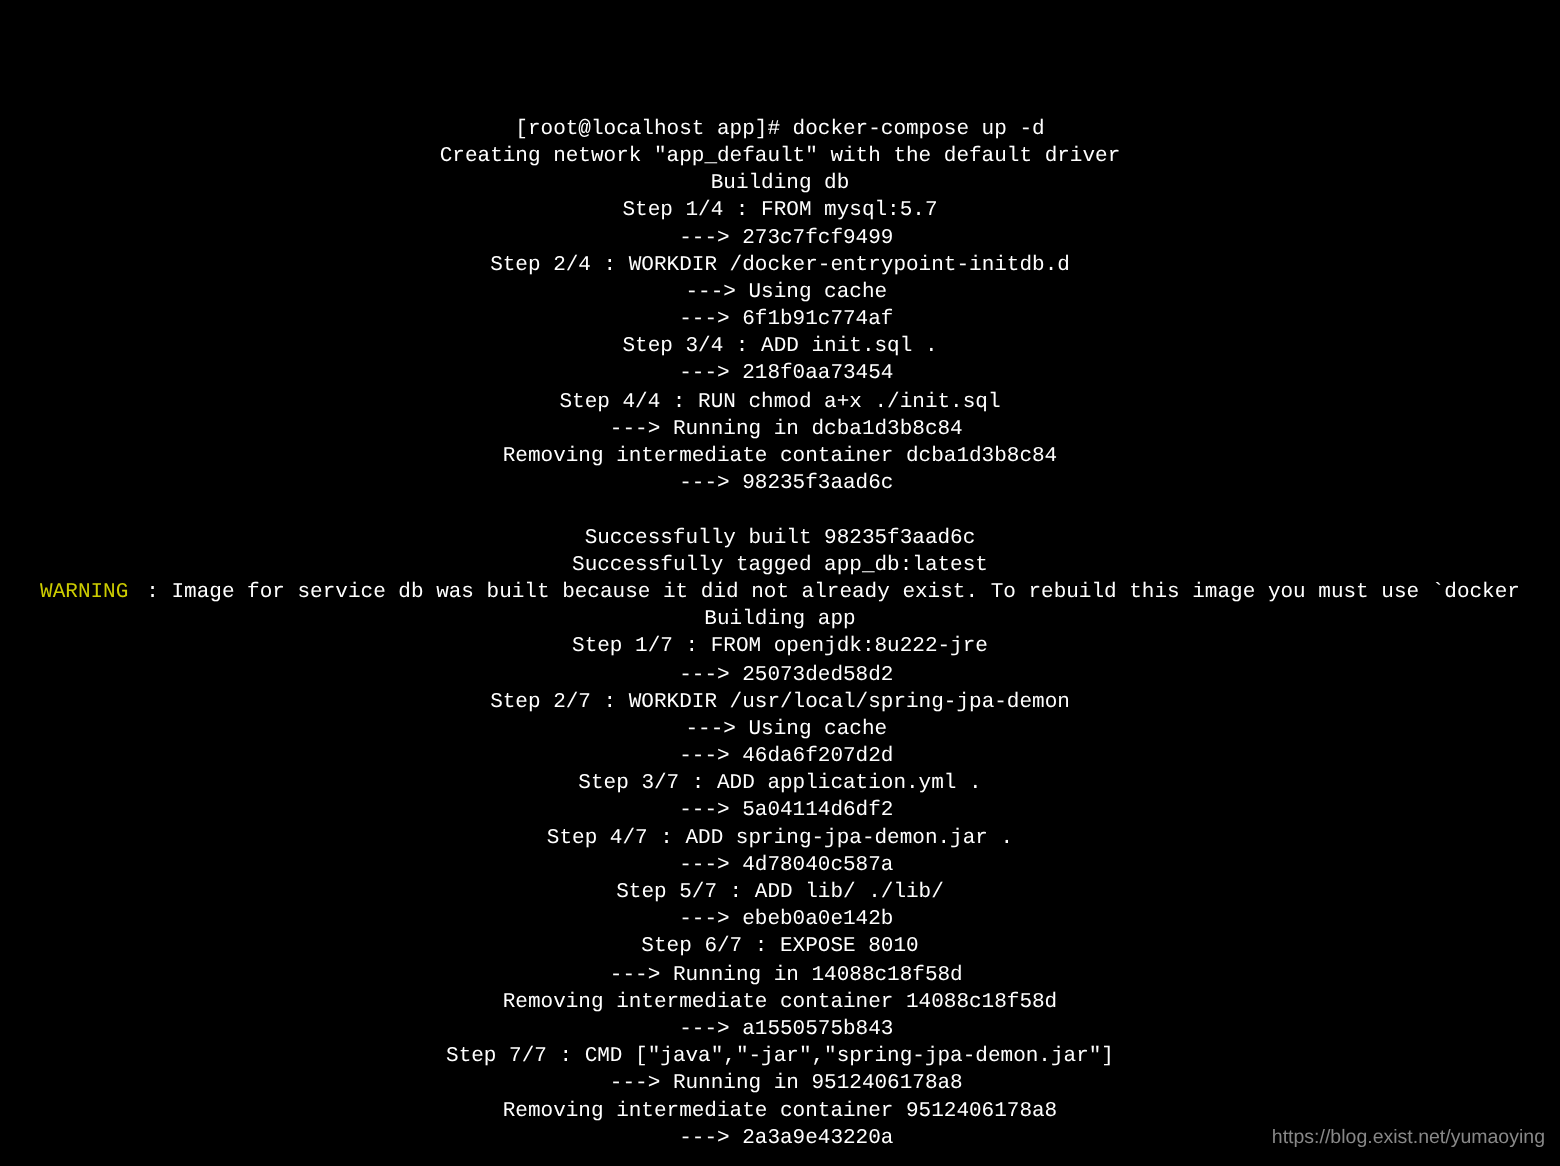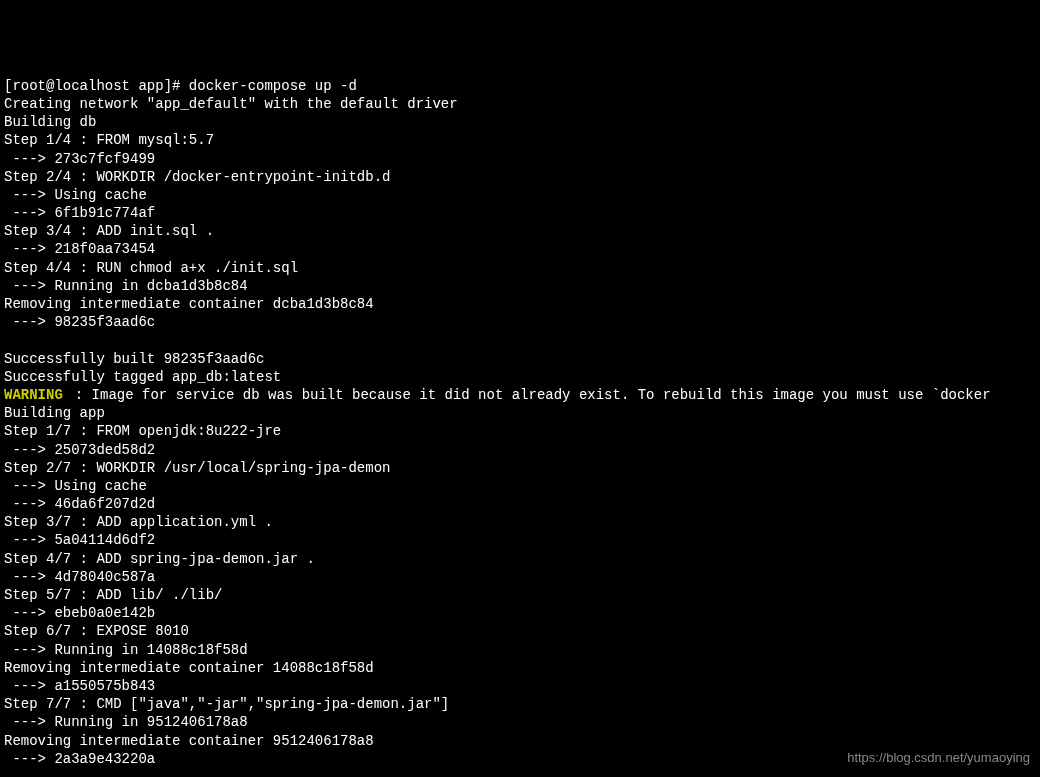--- a/index.html
+++ b/index.html
@@ -14,24 +14,24 @@
       line-height: 1.3;
       color: #fff;
       padding: 4px;
       width: 1040px;
       height: 777px;
       overflow: hidden;
       white-space: pre-wrap;
     }
     .line {
       display: block;
+      text-align: center;
     }
     .warning {
       color: #cdcd00;
-      font-weight: bold;
     }
     .white {
       color: #fff;
       margin-left: 12px;
     }
     .watermark {
       position: absolute;
       right: 10px;
       bottom: 10px;
       color: #888;
@@ -39,16 +39,16 @@
       font-size: 13px;
     }
   </style>
 </head>
 <body>
 
 
 
 <div><span class="line">[root@localhost app]# docker-compose up -d</span><span id="block1"><span class="line">Creating network "app_default" with the default driver</span><span class="line">Building db</span><span class="line">Step 1/4 : FROM mysql:5.7</span><span class="line"> ---&gt; 273c7fcf9499</span><span class="line">Step 2/4 : WORKDIR /docker-entrypoint-initdb.d</span><span class="line"> ---&gt; Using cache</span><span class="line"> ---&gt; 6f1b91c774af</span><span class="line">Step 3/4 : ADD init.sql .</span><span class="line"> ---&gt; 218f0aa73454</span><span class="line">Step 4/4 : RUN chmod a+x ./init.sql</span><span class="line"> ---&gt; Running in dcba1d3b8c84</span><span class="line">Removing intermediate container dcba1d3b8c84</span><span class="line"> ---&gt; 98235f3aad6c</span><span class="line">&nbsp;</span><span class="line">Successfully built 98235f3aad6c</span><span class="line">Successfully tagged app_db:latest</span></span><span class="line"><span class="warning">WARNING</span><span class="white">: Image for service db was built because it did not already exist. To rebuild this image you must use `docker</span></span><span id="block2"><span class="line">Building app</span><span class="line">Step 1/7 : FROM openjdk:8u222-jre</span><span class="line"> ---&gt; 25073ded58d2</span><span class="line">Step 2/7 : WORKDIR /usr/local/spring-jpa-demon</span><span class="line"> ---&gt; Using cache</span><span class="line"> ---&gt; 46da6f207d2d</span><span class="line">Step 3/7 : ADD application.yml .</span><span class="line"> ---&gt; 5a04114d6df2</span><span class="line">Step 4/7 : ADD spring-jpa-demon.jar .</span><span class="line"> ---&gt; 4d78040c587a</span><span class="line">Step 5/7 : ADD lib/ ./lib/</span><span class="line"> ---&gt; ebeb0a0e142b</span><span class="line">Step 6/7 : EXPOSE 8010</span><span class="line"> ---&gt; Running in 14088c18f58d</span><span class="line">Removing intermediate container 14088c18f58d</span><span class="line"> ---&gt; a1550575b843</span><span class="line">Step 7/7 : CMD ["java","-jar","spring-jpa-demon.jar"]</span><span class="line"> ---&gt; Running in 9512406178a8</span><span class="line">Removing intermediate container 9512406178a8</span><span class="line"> ---&gt; 2a3a9e43220a</span><span class="line">&nbsp;</span></span></div>
 
-<div class="watermark">https://blog.csdn.net/yumaoying</div>
+<div class="watermark">https://blog.exist.net/yumaoying</div>
 
 
 
 
 </body></html>

